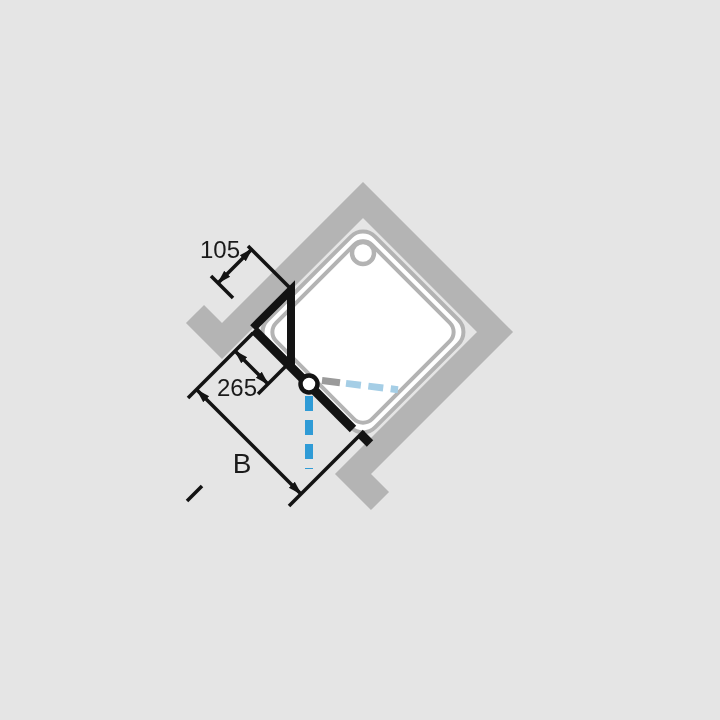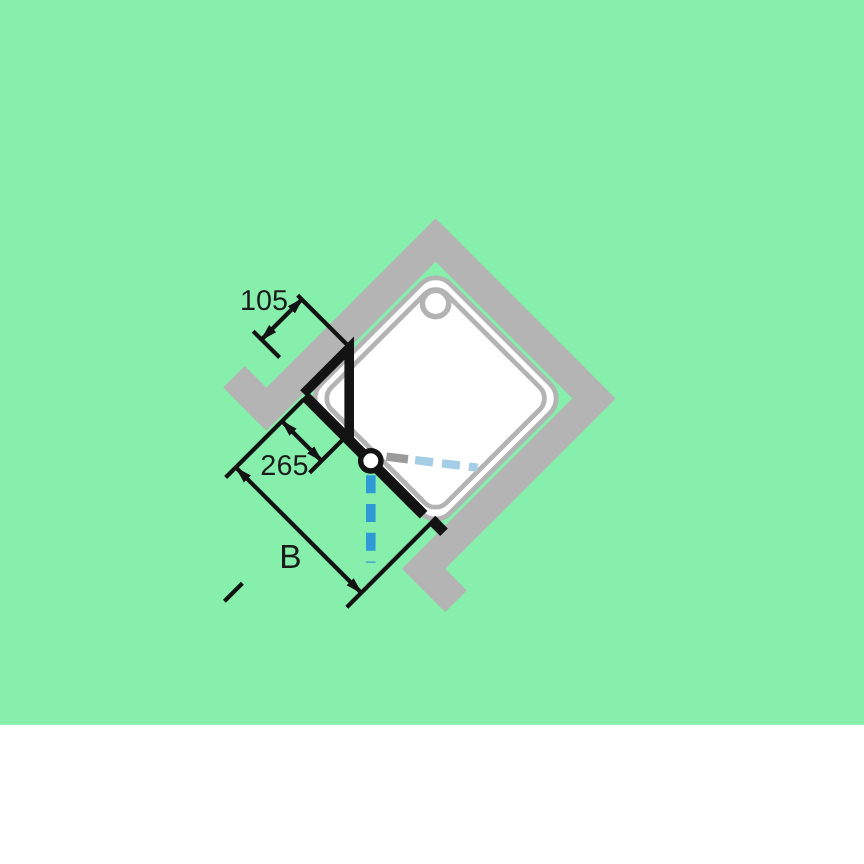--- a/index.html
+++ b/index.html
@@ -7,22 +7,22 @@
     padding: 0;
     background: #ffffff;
     width: 720px;
     height: 720px;
     overflow: hidden;
     font-family: "Liberation Sans", sans-serif;
   }
   .stage {
     position: relative;
     width: 720px;
-    height: 604px;
-    background: #86efac;
+    height: 720px;
+    background: #e5e5e5;
   }
   .dim-text {
     font-family: "Liberation Sans", sans-serif;
     fill: #1a1a1a;
   }
 </style>
 </head>
 <body>
 
 <div class="stage">

